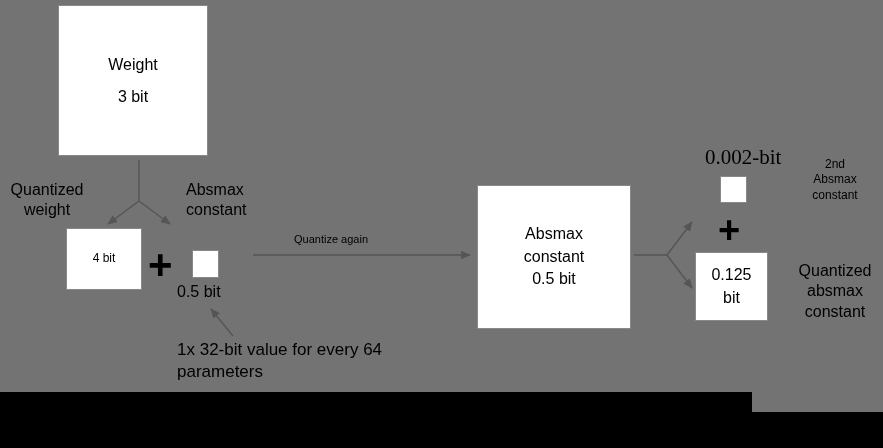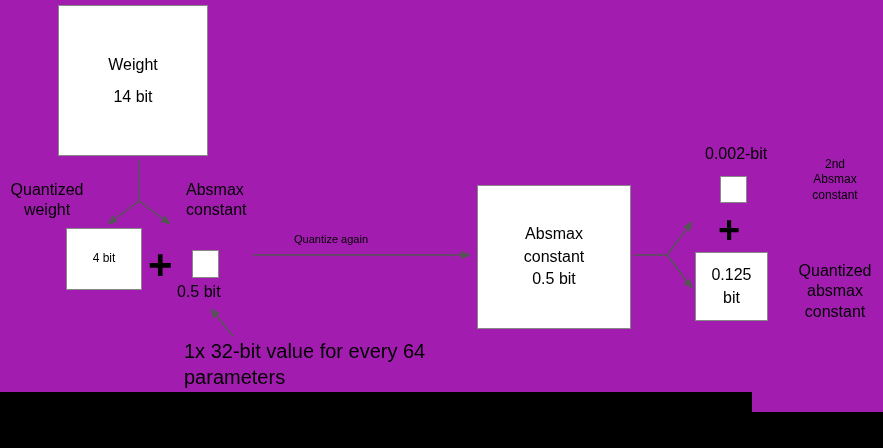--- a/index.html
+++ b/index.html
@@ -5,21 +5,21 @@
 <style>
   html, body {
     margin: 0;
     padding: 0;
     background: #ffffff;
   }
   #canvas {
     position: relative;
     width: 883px;
     height: 448px;
-    background: #a21caf;
+    background: #737373;
     overflow: hidden;
     font-family: "Liberation Sans", "DejaVu Sans", sans-serif;
     color: #000000;
   }
   .box {
     position: absolute;
     box-sizing: border-box;
     border: 1px solid #888888;
     background: #ffffff;
     display: flex;
@@ -69,22 +69,22 @@
   #box-2nd-absmax   { left: 720px; top: 176px; width: 27px;  height: 27px; }
   #box-q-absmax     { left: 695px; top: 252px; width: 73px;  height: 69px; font-size: 16px; }
 
   #plus-left        { left: 148px; top: 244px; font-size: 42px; }
   #plus-right       { left: 718px; top: 211px; font-size: 38px; }
 
   #lbl-quantized-weight { left: 1px;   top: 180px; font-size: 16px; text-align: center; width: 92px; }
   #lbl-absmax-constant  { left: 186px; top: 180px; font-size: 16px; text-align: left; }
   #lbl-halfbit          { left: 177px; top: 282px; font-size: 16px; text-align: left; }
   #lbl-quantize-again   { left: 294px; top: 232px; font-size: 11px; text-align: left; }
-  #lbl-footnote         { left: 184px; top: 339px; font-size: 20px; text-align: left; }
-  #lbl-002bit           { left: 705px; top: 144px; font-size: 16px; text-align: left; }
+  #lbl-footnote         { left: 177px; top: 339px; font-size: 17px; text-align: left; }
+  #lbl-002bit           { left: 705px; top: 144px; font-size: 21px; text-align: left; font-family: Liberation Serif, serif; }
   #lbl-2nd-absmax       { left: 789px; top: 157px; font-size: 12px; text-align: center; width: 92px; }
   #lbl-q-absmax         { left: 787px; top: 261px; font-size: 16px; text-align: center; width: 96px; }
 
   #blackbar-a { left: 0px;   top: 392px; width: 752px; height: 56px; }
   #blackbar-b { left: 752px; top: 412px; width: 131px; height: 36px; }
 </style>
 </head>
 <body>
 
 <div id="canvas">
@@ -112,21 +112,21 @@
 
     <g>
       <path d="M634,255 L667,255" stroke="#555555" stroke-width="1.4" fill="none"></path>
       <path d="M667,255 L692,222" stroke="#555555" stroke-width="1.4" fill="none" marker-end="url(#arrowhead)"></path>
       <path d="M667,255 L692,288" stroke="#555555" stroke-width="1.4" fill="none" marker-end="url(#arrowhead)"></path>
     </g>
   </svg>
 
   <div class="box" id="box-weight">
     <span class="line">Weight</span>
-    <span class="line">14 bit</span>
+    <span class="line">3 bit</span>
   </div>
 
   <div class="label" id="lbl-quantized-weight">Quantized
 weight</div>
 
   <div class="label" id="lbl-absmax-constant">Absmax
 constant</div>
 
   <div class="box" id="box-4bit">
     <span class="line">4 bit</span>

